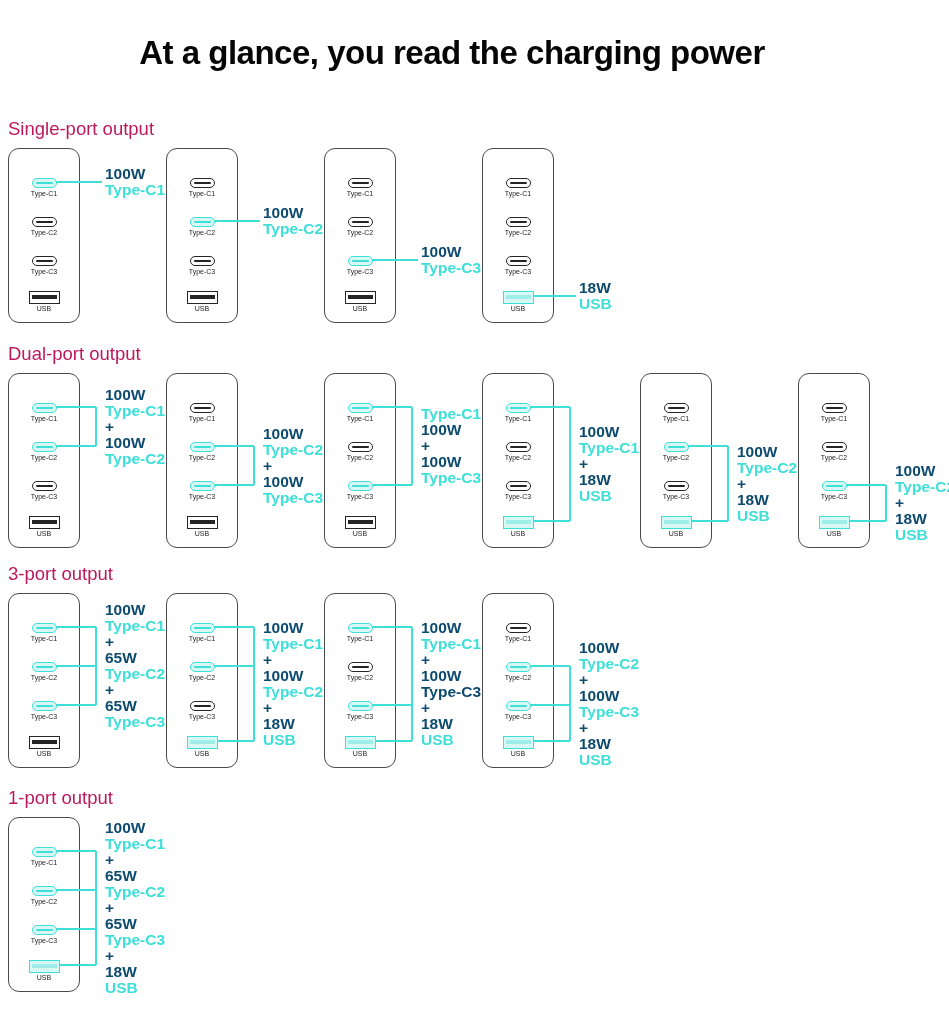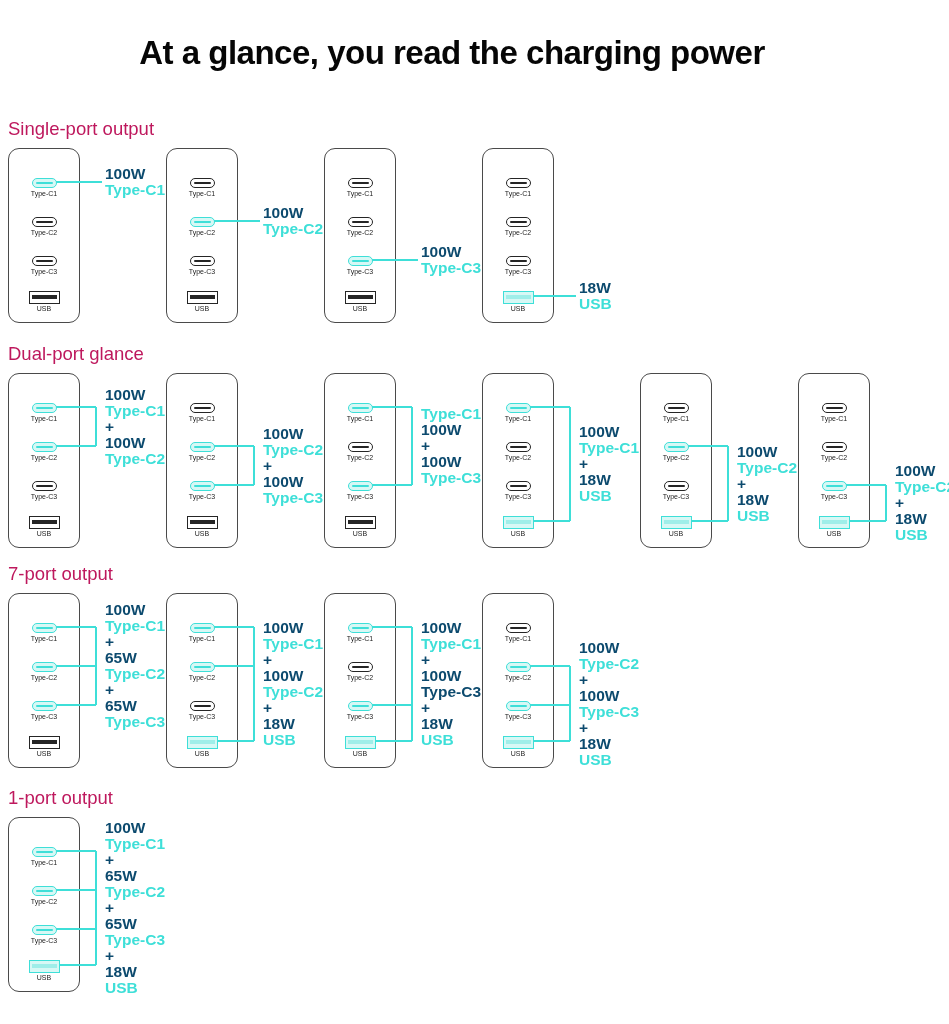--- a/index.html
+++ b/index.html
@@ -57,22 +57,22 @@
   .ann .dark{color:#0c4a6e}
   .ann .accent{color:var(--accent)}
   .cline{position:absolute;background:var(--accent)}
 </style>
 </head>
 <body>
 
 <div id="stage">
   <h1 class="page-title">At a glance, you read the charging power</h1>
   <div class="section-label" id="sec0">Single-port output</div>
-  <div class="section-label" id="sec1">Dual-port glance</div>
-  <div class="section-label" id="sec2">7-port output</div>
+  <div class="section-label" id="sec1">Dual-port output</div>
+  <div class="section-label" id="sec2">3-port output</div>
   <div class="section-label" id="sec3">1-port output</div>
   <div id="diagram">
       <div class="charger" style="left: 8px; top: 148px;">
     <div class="cport hl" data-port="c1"></div>
     <div class="plabel" data-portlabel="c1">Type-C1</div>
     <div class="cport" data-port="c2"></div>
     <div class="plabel" data-portlabel="c2">Type-C2</div>
     <div class="cport" data-port="c3"></div>
     <div class="plabel" data-portlabel="c3">Type-C3</div>
     <div class="aport" data-port="usb"></div>

